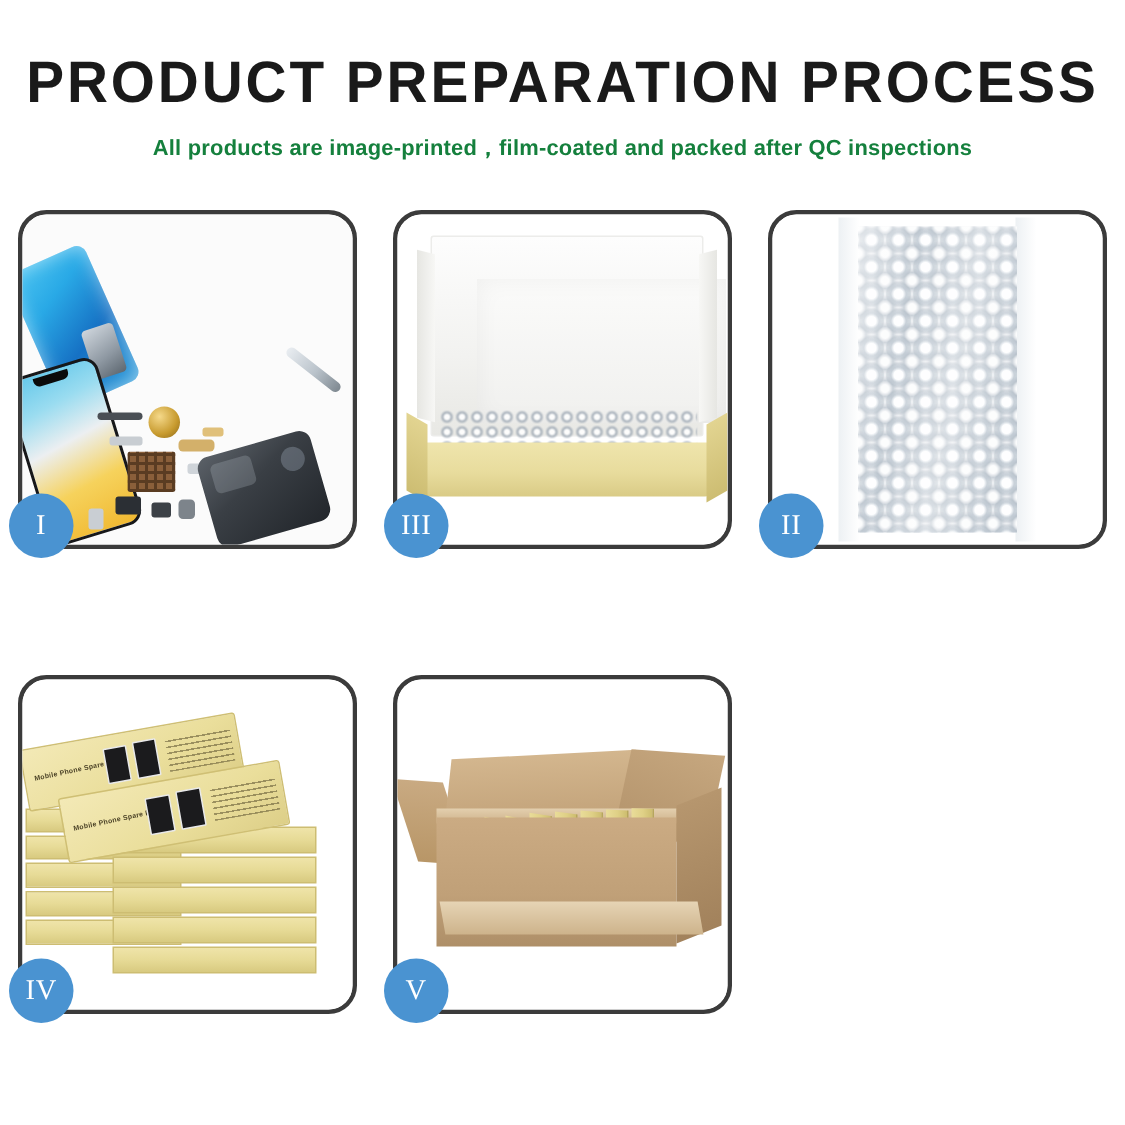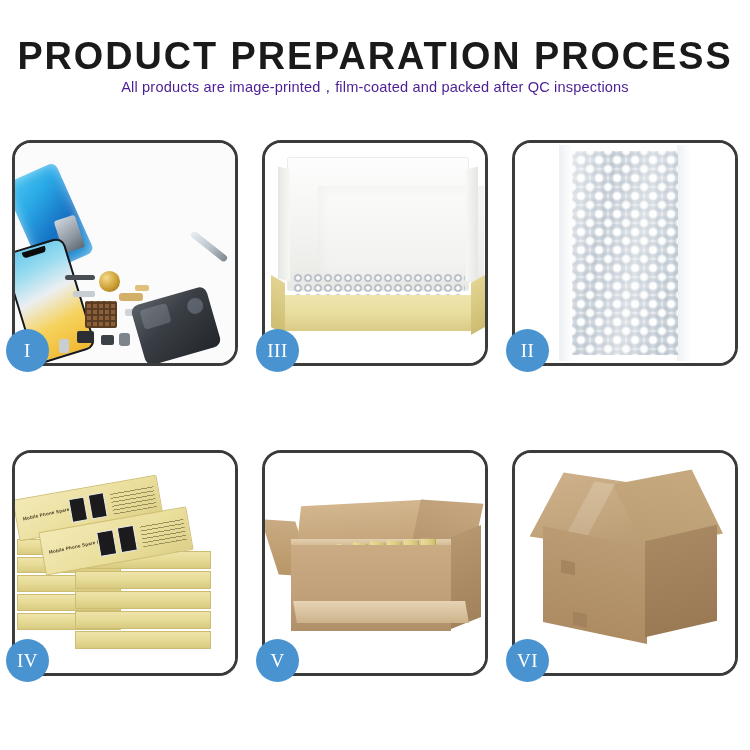--- a/index.html
+++ b/index.html
@@ -16,25 +16,25 @@
   .title {
     font-family: "Liberation Sans", sans-serif;
     font-size: 39px;
     font-weight: 700;
     letter-spacing: 2.0px;
     color: #1a1a1a;
     transform: scaleX(0.97);
     white-space: nowrap;
   }
   .subtitle {
-    margin-top: 0;
+    margin-top: 11px;
     font-size: 14.6px;
-    font-weight: 400;
+    font-weight: 700;
     letter-spacing: 0.15px;
-    color: #4c1d95;
+    color: #15803d;
     white-space: nowrap;
   }
 
   
   .grid {
     position: absolute;
     left: 12px; top: 140px;
     width: 726px; height: 536px;
     display: grid;
     grid-template-columns: repeat(3, 226px);
@@ -457,29 +457,15 @@
         <div class="ybox" style="left:122px; top:88px; width:15px; height:52px; transform: skewY(5deg);"></div>
         <div class="ybox" style="left:139px; top:87px; width:15px; height:52px; transform: skewY(3deg);"></div>
         <div class="ybox" style="left:156px; top:86px; width:15px; height:52px; transform: skewY(1deg);"></div>
         <div class="cartonbody"></div>
         <div class="cartonright"></div>
         <div class="flapfront"></div>
       </div>
       <div class="badge">V</div>
     </div>
 
-    <div class="panel">
-      <div class="panel-inner">
-        <div class="sealbox">
-          <div class="sb-top"></div>
-          <div class="sb-top2"></div>
-          <div class="sb-tape"></div>
-          <div class="sb-frontleft"></div>
-          <div class="sb-frontright"></div>
-          <div class="sb-tab1"></div>
-          <div class="sb-tab2"></div>
-        </div>
-      </div>
-      <div class="badge">VI</div>
-    </div>
 
   </div>
 </div>
 
 </body></html>

